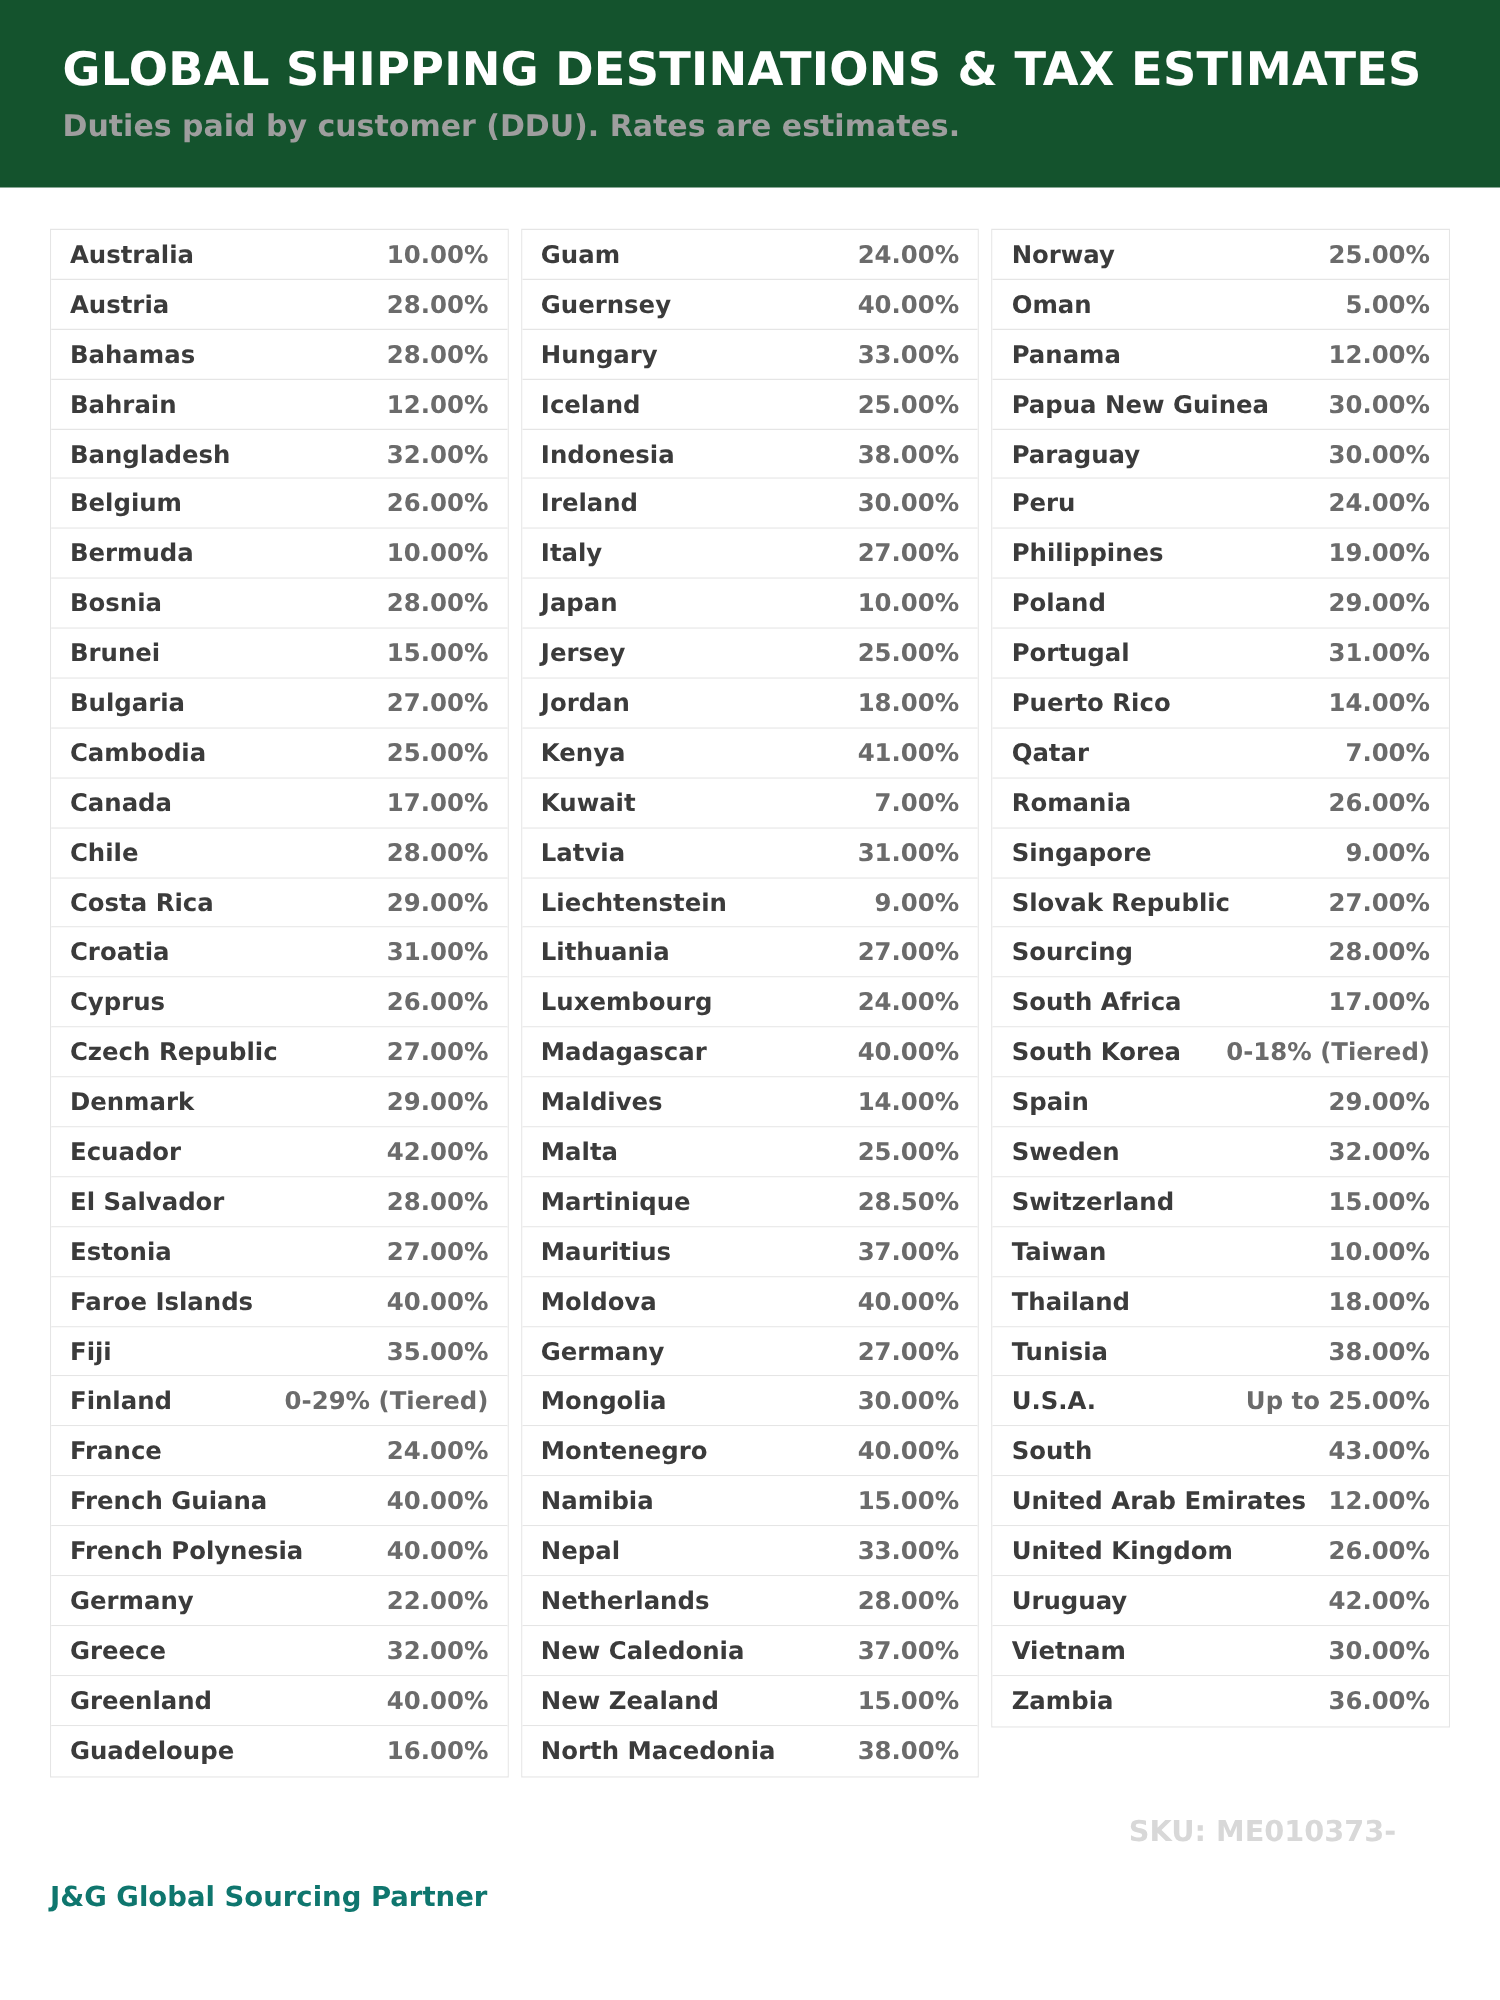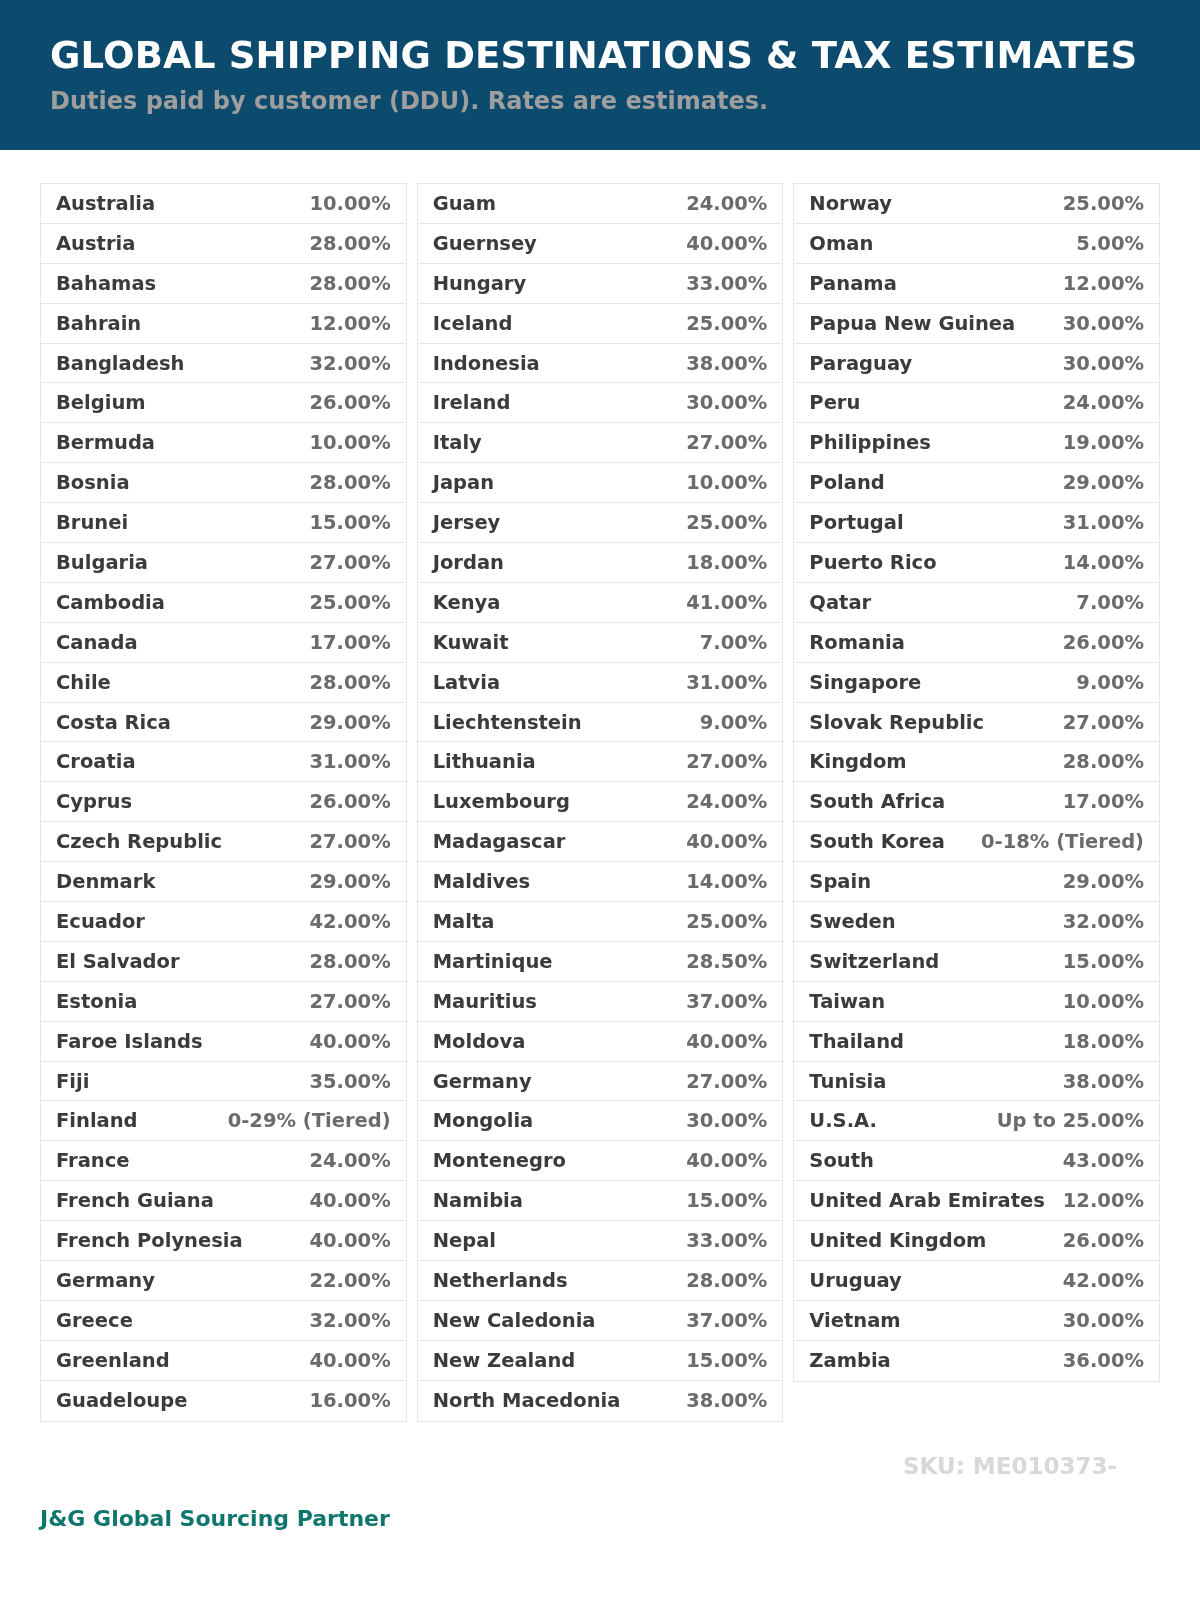--- a/index.html
+++ b/index.html
@@ -2,33 +2,34 @@
 <html><head>
 <meta charset="utf-8">
 <style>
   html,body{margin:0;padding:0;}
   body{
     width:1200px;height:1600px;position:relative;overflow:hidden;
     background:#ffffff;
     font-family:"DejaVu Sans","Liberation Sans",sans-serif;
   }
   .header{
-    background:#0c4a6e;height:150px;box-sizing:border-box;
+    background:#14532d;height:150px;box-sizing:border-box;
     padding:34px 0 0 50px;
   }
   .header h1{
     margin:0;color:#ffffff;font-size:37px;font-weight:bold;
     letter-spacing:0.2px;white-space:nowrap;
   }
   .header p{
     margin:10px 16px 0 0;color:#9e9e9e;font-size:24px;font-weight:bold;
   }
   .columns{
     display:flex;gap:10px;margin:33px 40px 0 40px;
     align-items:flex-start;
+    justify-content:flex-end;
   }
   .col{
     flex:1;border:1px solid #e5e5e5;background:#ffffff;
   }
   .row{
     height:39.9px;box-sizing:border-box;
     display:flex;align-items:center;justify-content:space-between;
     padding:0 15px;border-bottom:1px solid #e5e5e5;
     background:#ffffff;
   }
@@ -361,21 +362,21 @@
       </div>
       <div class="row">
         <span class="country">Singapore</span>
         <span class="rate">9.00%</span>
       </div>
       <div class="row">
         <span class="country">Slovak Republic</span>
         <span class="rate">27.00%</span>
       </div>
       <div class="row">
-        <span class="country">Kingdom</span>
+        <span class="country">Sourcing</span>
         <span class="rate">28.00%</span>
       </div>
       <div class="row">
         <span class="country">South Africa</span>
         <span class="rate">17.00%</span>
       </div>
       <div class="row">
         <span class="country">South Korea</span>
         <span class="rate">0-18% (Tiered)</span>
       </div>

